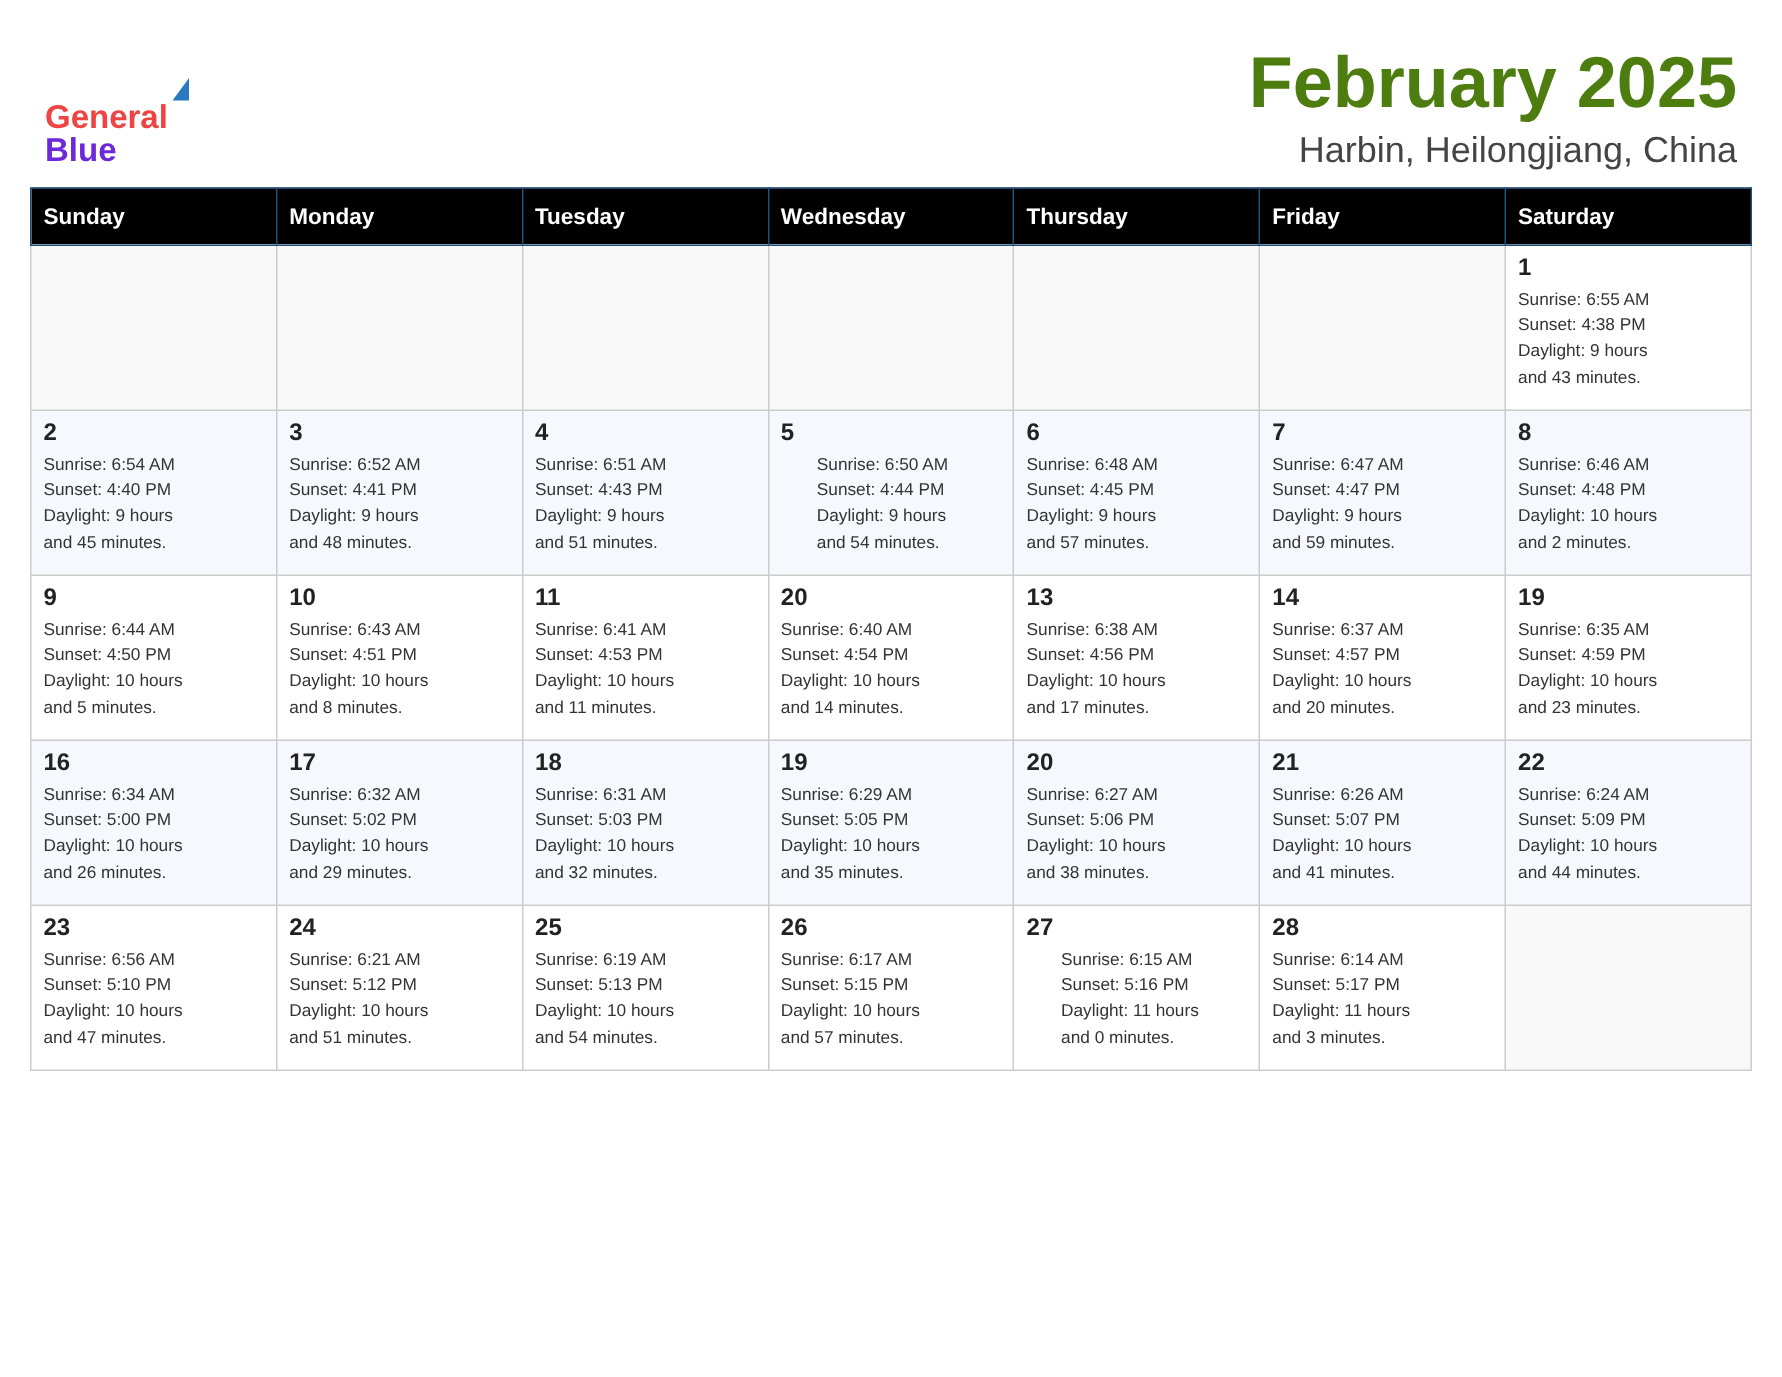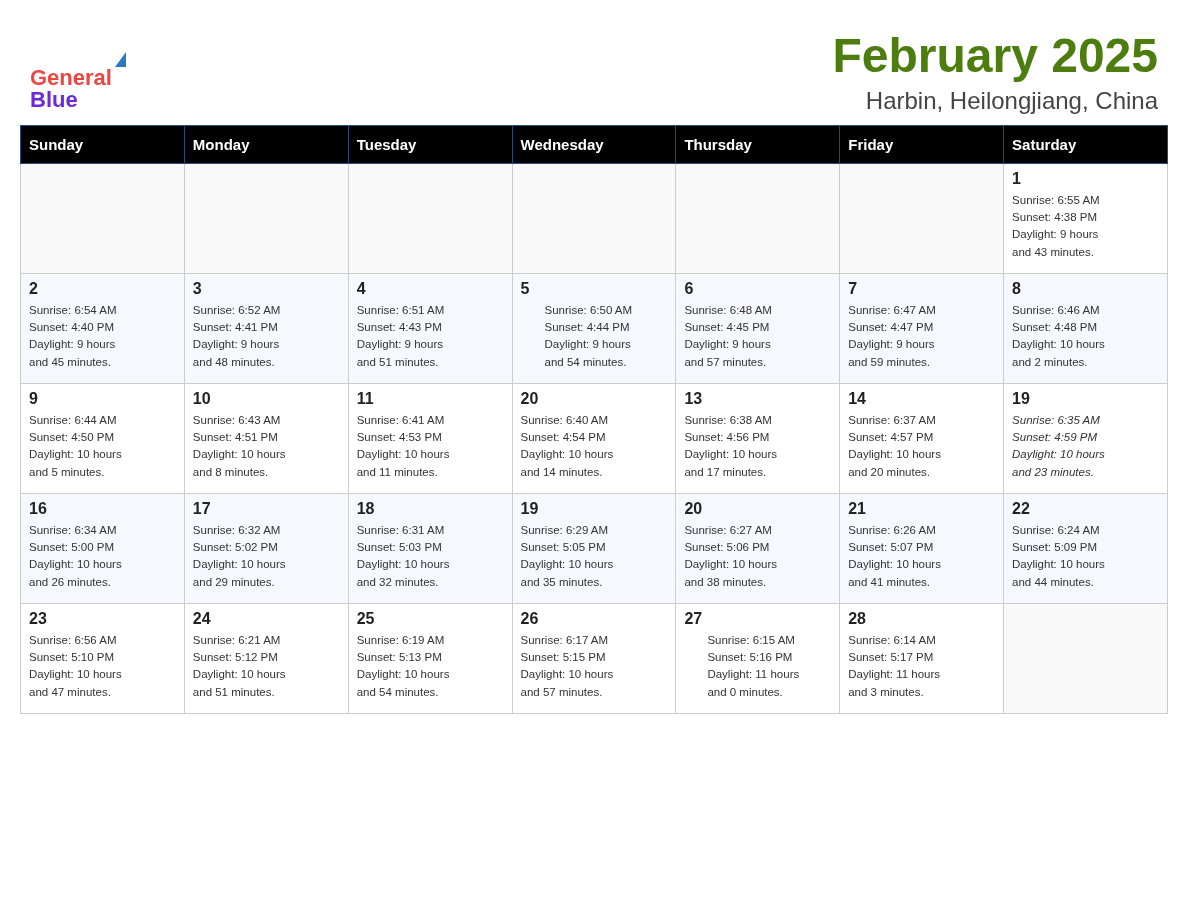--- a/index.html
+++ b/index.html
@@ -227,21 +227,21 @@
         </td>
         <td>
           <span class="day-number">14</span>
           <div class="day-info" style="white-space: pre-line;">Sunrise: 6:37 AM
 Sunset: 4:57 PM
 Daylight: 10 hours
 and 20 minutes.</div>
         </td>
         <td>
           <span class="day-number">19</span>
-          <div class="day-info" style="white-space: pre-line; font-style: italic;">Sunrise: 6:35 AM
+          <div class="day-info" style="white-space: pre-line;">Sunrise: 6:35 AM
 Sunset: 4:59 PM
 Daylight: 10 hours
 and 23 minutes.</div>
         </td>
       </tr>
       <tr>
         <td>
           <span class="day-number">16</span>
           <div class="day-info" style="white-space: pre-line;">Sunrise: 6:34 AM
 Sunset: 5:00 PM

